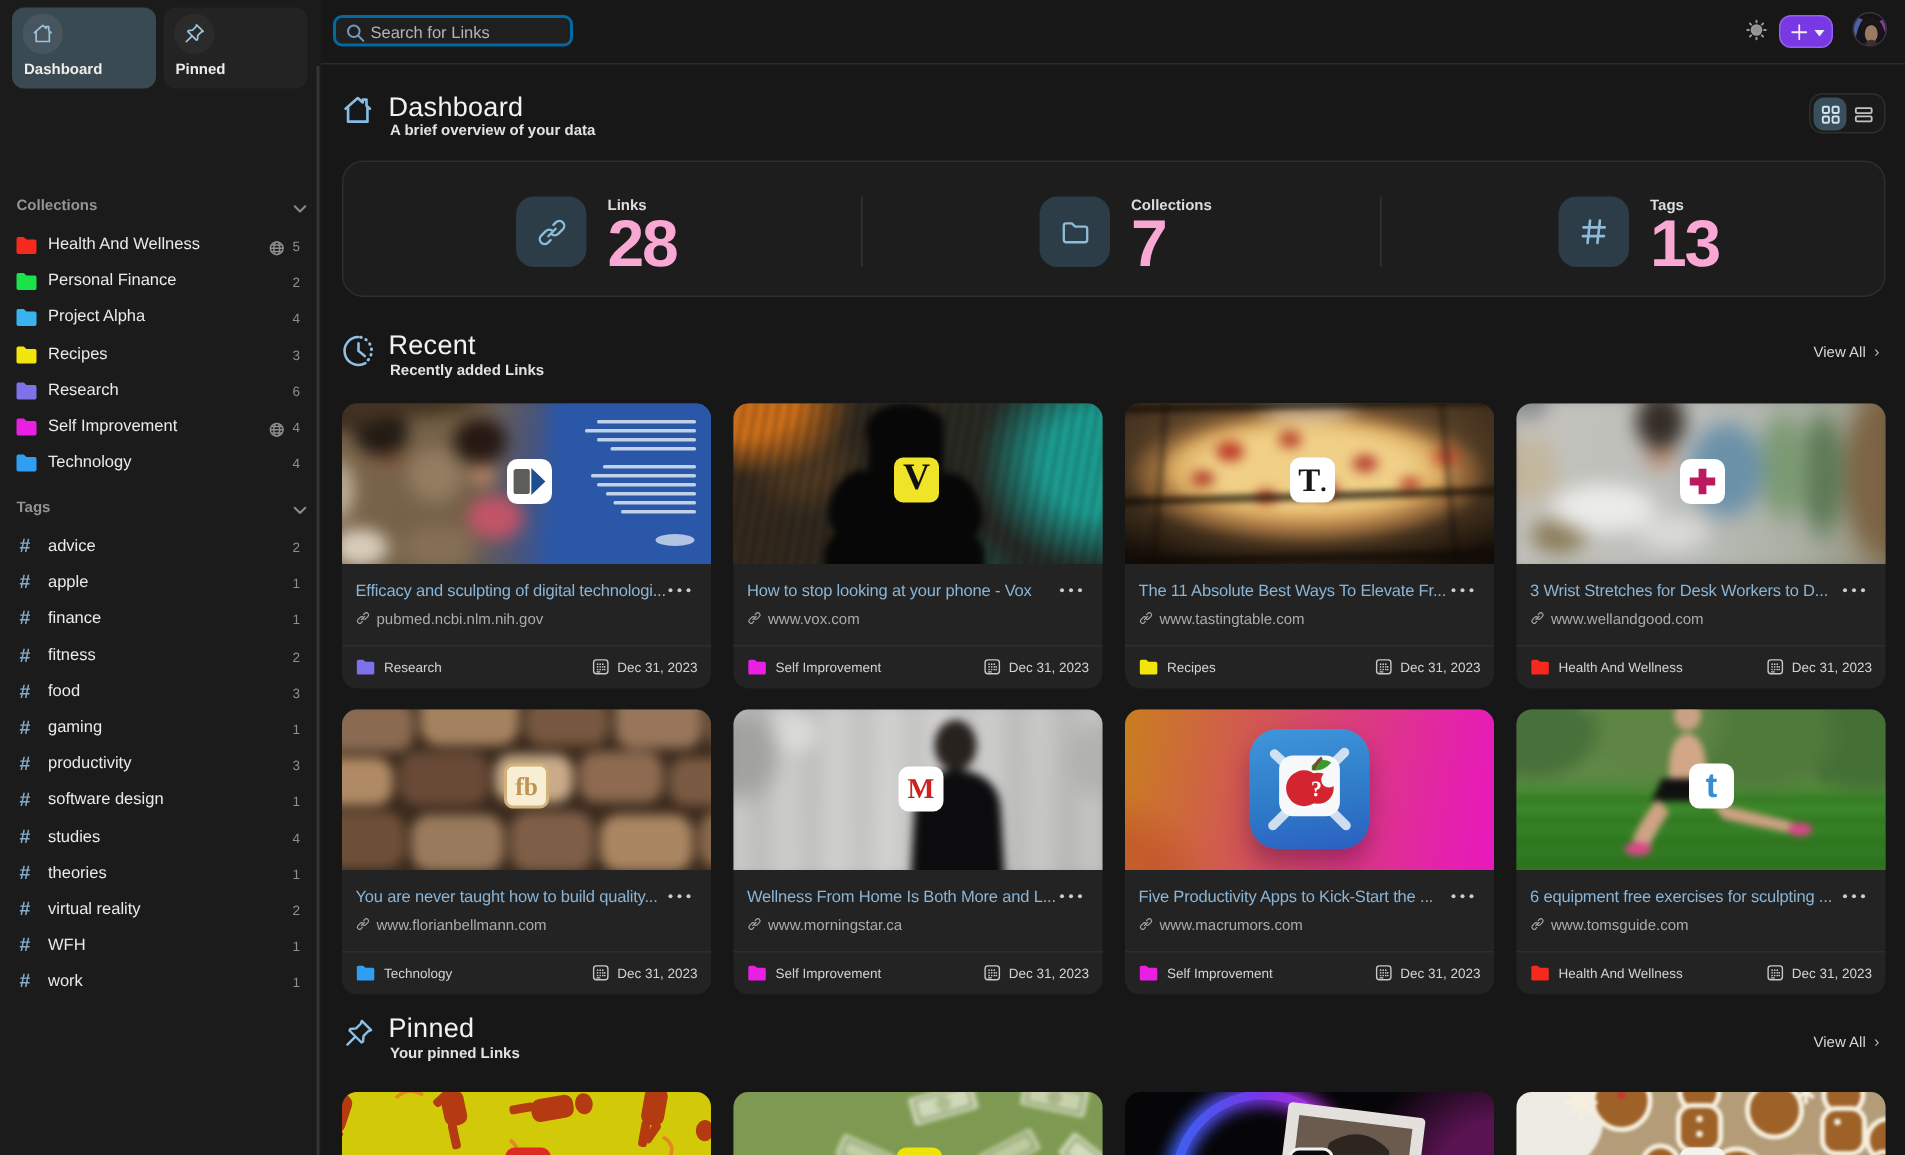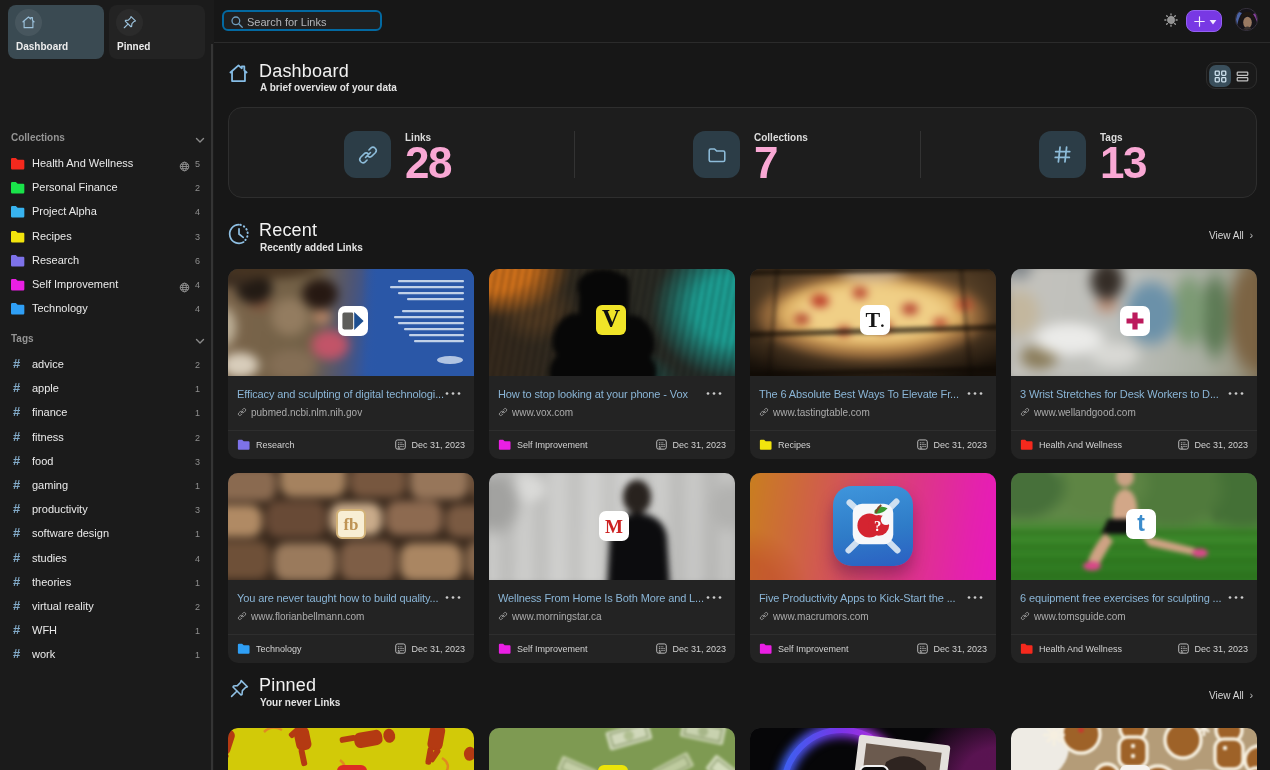--- a/index.html
+++ b/index.html
@@ -534,21 +534,21 @@
  </g>
  <g stroke="#0d0905" stroke-width="4" opacity="0.4">
               <path d="M36 -4 L26 127"></path>
               <path d="M218 -4 L230 127"></path>
             </g>
 </svg>
 <div class="clogo" style="left:110px;top:36px">
  <span style="font-family:'Liberation Serif',serif;font-weight:700;font-size:22px;color:#161616;line-height:1;margin-top:-1px">T<span style="font-size:17px">.</span></span>
 </div>
         </div>
-        <div class="ctitle">The 6 Absolute Best Ways To Elevate Fr...</div>
+        <div class="ctitle">The 11 Absolute Best Ways To Elevate Fr...</div>
         <div class="cdots">
           <svg width="16" height="5" viewBox="0 0 16 5">
             <g fill="#cccccc">
               <circle cx="2" cy="2.5" r="1.35"></circle>
               <circle cx="8" cy="2.5" r="1.35"></circle>
               <circle cx="14" cy="2.5" r="1.35"></circle>
             </g>
           </svg>
         </div>
         <div class="curl"><svg width="10" height="10" viewBox="0 0 24 24" fill="none">
@@ -941,21 +941,21 @@
           </div>
         </div>
       </div>
 <svg style="position:absolute;left:13px;top:634px" width="24" height="24" viewBox="0 0 24 24" fill="none">
         <g stroke="#8fc0e4" stroke-width="1.6" stroke-linejoin="round" stroke-linecap="round">
           <path d="M14.2 3.6 L20.4 9.8 L18.5 10.5 L15.4 13.6 L15 17.5 L14 18 L6 10 L6.5 9 L10.4 8.6 L13.5 5.5 Z"></path>
           <path d="M9.8 14.2 L4.6 19.4"></path>
         </g>
       </svg>
 <div class="sectitle" style="left:45px;top:632px">Pinned</div>
-<div class="secsub" style="left:46px;top:654px">Your never Links</div>
+<div class="secsub" style="left:46px;top:654px">Your pinned Links</div>
 <div class="viewall" style="left:995px;top:646px">View All&nbsp;&nbsp;<span style="font-size:11px;color:#b8b8b8">›</span></div>
 <div class="card" style="left:14px;top:685px">
         <div class="cimg">
 <div class="bg" style="filter:blur(0.5px);background:#d2ca08">
  <svg width="262" height="123" viewBox="0 0 262 123">
   <g fill="#b43a12" transform="translate(-24,-12) scale(1.18)">
    <g transform="rotate(18 26 26)">
                   <ellipse cx="26" cy="12" rx="6" ry="5"></ellipse>
                   <rect x="19" y="18" width="13" height="22" rx="5"></rect>
                   <rect x="20" y="38" width="5" height="16" rx="2"></rect>

